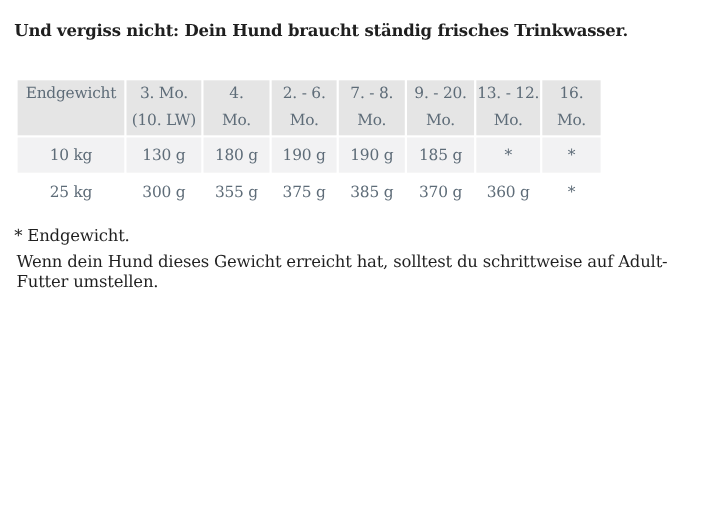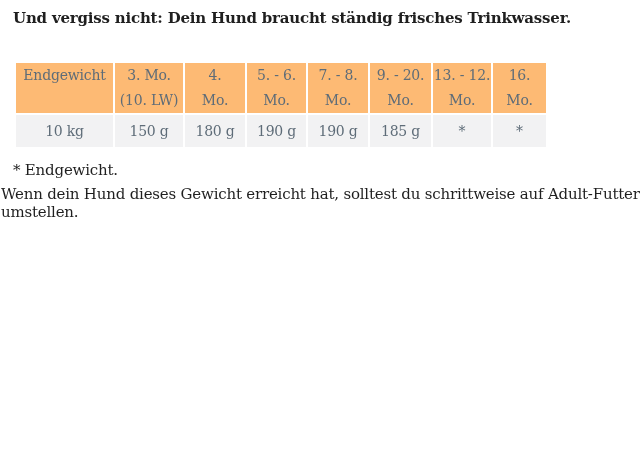--- a/index.html
+++ b/index.html
@@ -7,21 +7,21 @@
     padding: 0;
     background: #ffffff;
   }
   body {
     width: 640px;
     height: 469px;
     overflow: hidden;
     font-family: "DejaVu Serif", serif;
   }
   .title {
-    margin: 9px 0 0 13px;
+    margin: 19px 0 0 13px;
     font-size: 15px;
     font-weight: bold;
     color: #1f1f1f;
     letter-spacing: -0.2px;
   }
   table.feeding {
     border-collapse: separate;
     border-spacing: 2px;
     table-layout: fixed;
     margin: 34px 0 0 14px;
@@ -33,39 +33,39 @@
     font-weight: normal;
     color: #5e6c78;
     letter-spacing: -0.2px;
     white-space: nowrap;
     overflow: hidden;
   }
   table.feeding thead th {
     vertical-align: top;
     height: 50px;
     line-height: 25px;
-    background: #fdba74;
+    background: #e5e5e5;
   }
   table.feeding thead th span { display: block; }
   table.feeding tbody td {
     height: 32px;
     vertical-align: middle;
     background: #ffffff;
   }
   table.feeding tbody tr:nth-child(odd) td {
     background: #f2f2f3;
   }
   .footnote-marker {
     margin: 12px 0 0 13px;
     font-size: 15px;
     color: #1f1f1f;
     letter-spacing: -0.2px;
   }
   .footnote-text {
-    margin: 6px 0 0 1px;
+    margin: 6px 0 0 15px;
     font-size: 15px;
     color: #1f1f1f;
     letter-spacing: -0.2px;
   }
   col.c1 { width: 97px; }
   col.c2 { width: 68px; }
   col.c3 { width: 60px; }
   col.c4 { width: 59px; }
   col.c5 { width: 60px; }
   col.c6 { width: 61px; }
@@ -96,21 +96,21 @@
       </th>
       <th>
         <span>3. Mo.</span>
         <span>(10. LW)</span>
       </th>
       <th>
         <span>4.</span>
         <span>Mo.</span>
       </th>
       <th>
-        <span>5. - 6.</span>
+        <span>2. - 6.</span>
         <span>Mo.</span>
       </th>
       <th>
         <span>7. - 8.</span>
         <span>Mo.</span>
       </th>
       <th>
         <span>9. - 20.</span>
         <span>Mo.</span>
       </th>
@@ -120,25 +120,35 @@
       </th>
       <th>
         <span>16.</span>
         <span>Mo.</span>
       </th>
     </tr>
   </thead>
   <tbody>
     <tr>
       <td>10 kg</td>
-      <td>150 g</td>
+      <td>130 g</td>
       <td>180 g</td>
       <td>190 g</td>
       <td>190 g</td>
       <td>185 g</td>
       <td>*</td>
+      <td>*</td>
+    </tr>
+    <tr>
+      <td>25 kg</td>
+      <td>300 g</td>
+      <td>355 g</td>
+      <td>375 g</td>
+      <td>385 g</td>
+      <td>370 g</td>
+      <td>360 g</td>
       <td>*</td>
     </tr>
   </tbody>
 </table>
 
 <div class="footnote-marker">* Endgewicht.</div>
 <div class="footnote-text">Wenn dein Hund dieses Gewicht erreicht hat, solltest du schrittweise auf Adult-Futter umstellen.</div>
 
 </body></html>

